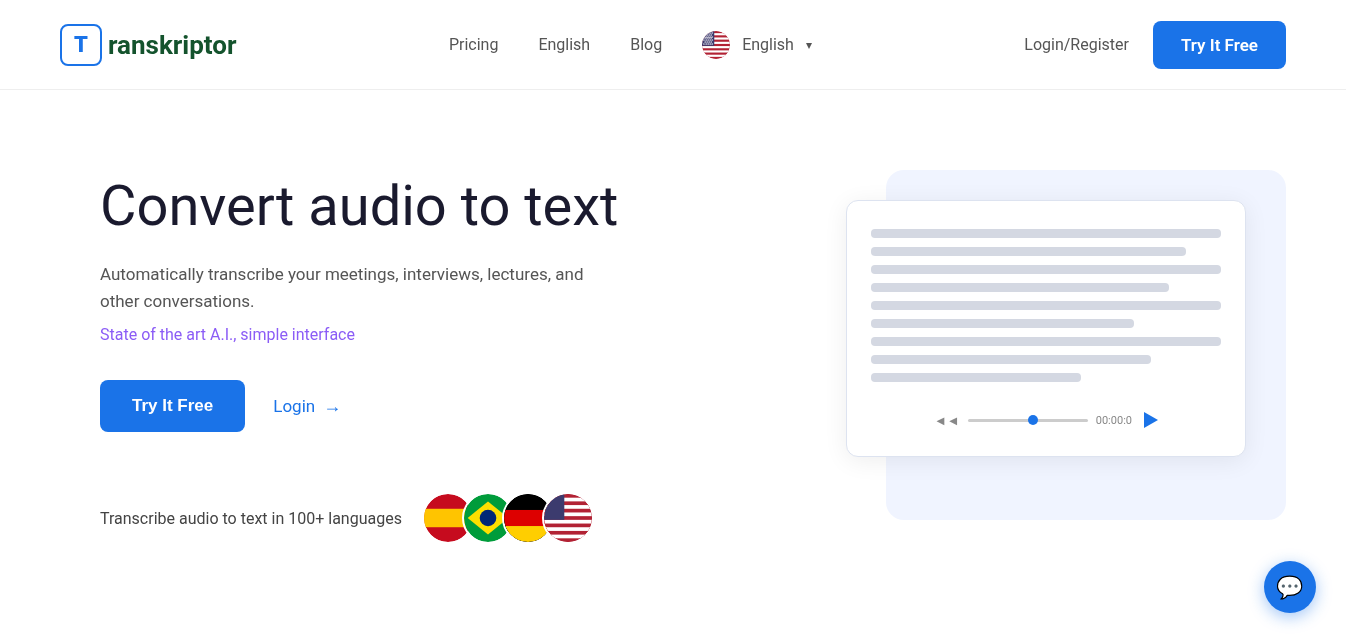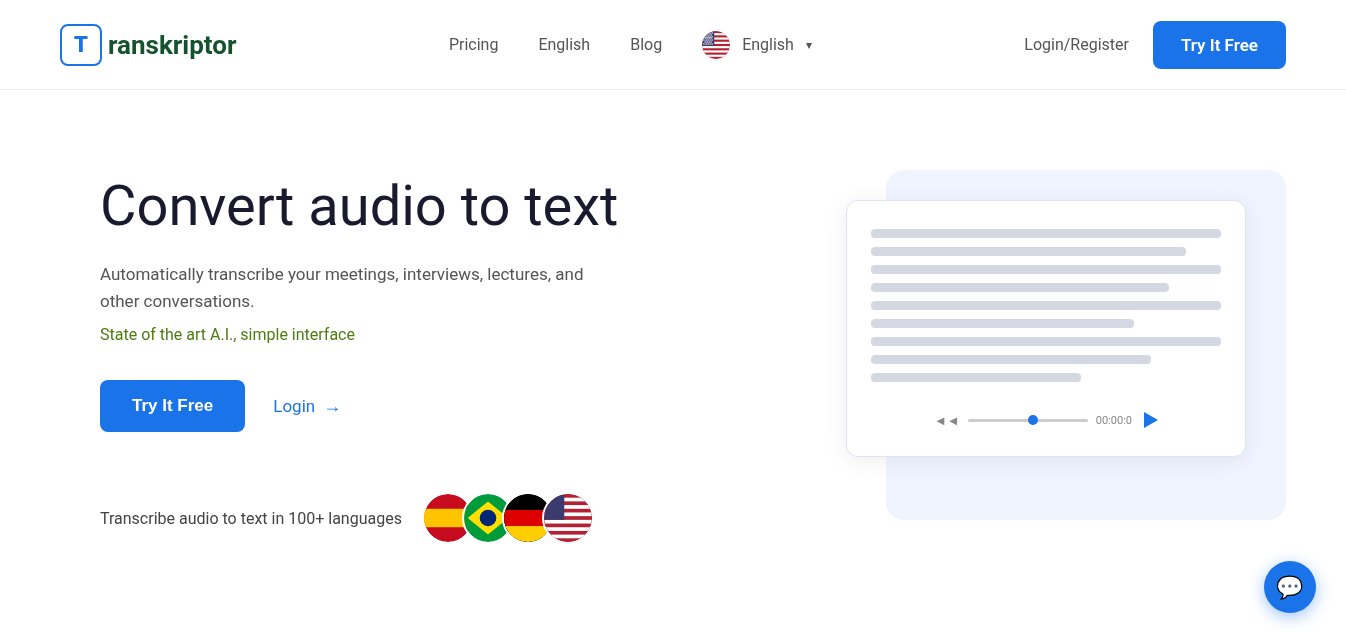--- a/index.html
+++ b/index.html
@@ -36,21 +36,21 @@
 
     
     .hero {
       display: flex; align-items: center; justify-content: space-between;
       padding: 60px 60px 40px 100px; min-height: 520px;
       max-width: 1346px; margin: 0 auto;
     }
     .hero-left { max-width: 580px; }
     .hero-title { font-size: 56px; font-weight: 400; color: #1a1a2e; line-height: 1.1; margin-bottom: 24px; }
     .hero-desc { font-size: 17px; color: #555; line-height: 1.6; margin-bottom: 10px; max-width: 500px; }
-    .hero-tagline { font-size: 16px; color: #4d7c0f; margin-bottom: 36px; }
+    .hero-tagline { font-size: 16px; color: #8b5cf6; margin-bottom: 36px; }
     .hero-actions { display: flex; align-items: center; gap: 28px; margin-bottom: 60px; }
     .hero-try-btn {
       background: #1a73e8; color: #fff; border: none; border-radius: 8px;
       padding: 16px 32px; font-size: 17px; font-weight: 600; cursor: pointer;
     }
     .hero-login-link {
       display: flex; align-items: center; gap: 8px;
       color: #1a73e8; font-size: 17px; text-decoration: none; cursor: pointer;
     }
     .arrow { font-size: 18px; }

